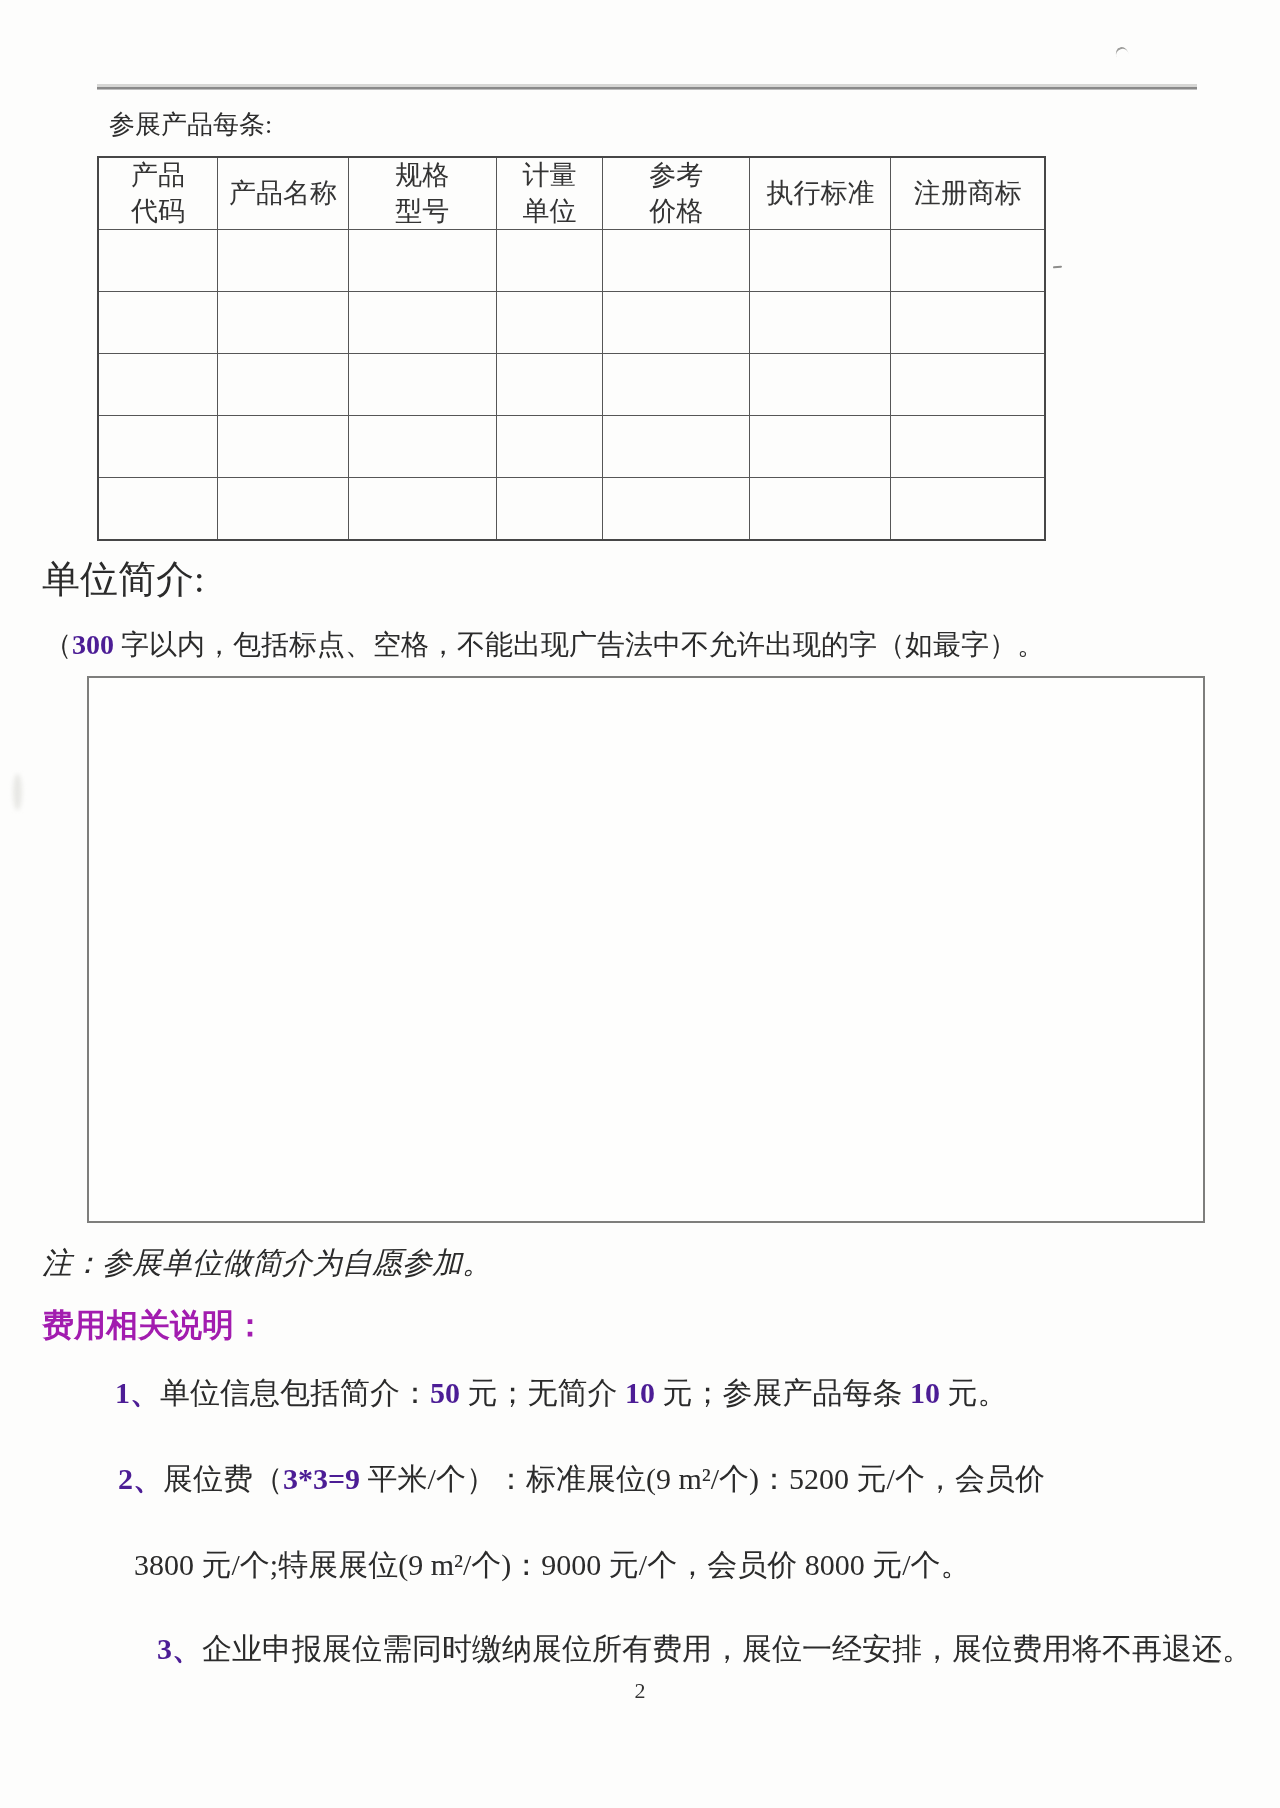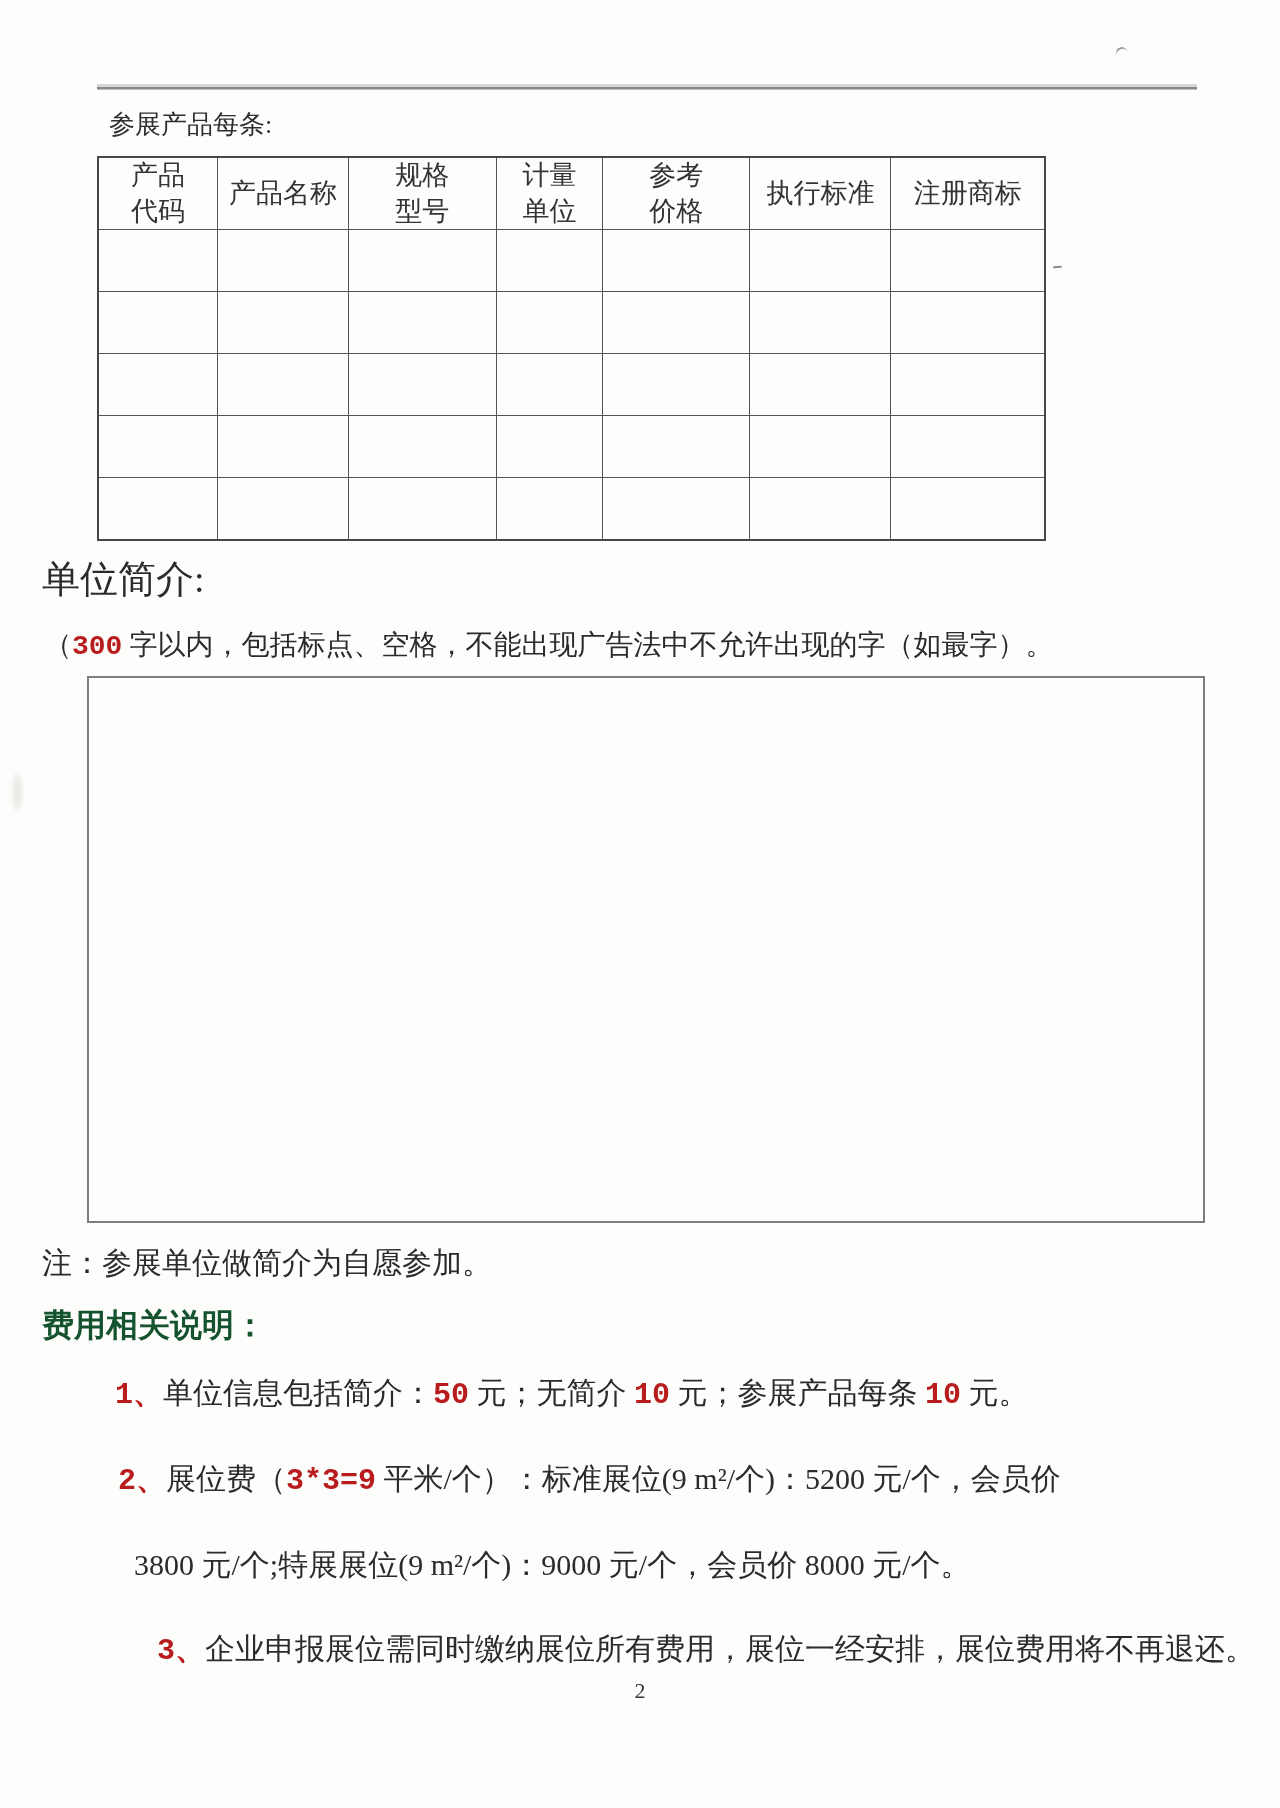--- a/index.html
+++ b/index.html
@@ -50,37 +50,37 @@
   .intro-hint {
     position:absolute; left:44px; top:627px;
     font-size:28px; line-height:1.25; white-space:nowrap;
   }
   .intro-box {
     position:absolute; left:87px; top:676px; width:1114px; height:543px;
     border:2px solid #7e7e7c; background:#fefefd;
   }
   .intro-note {
     position:absolute; left:42px; top:1245px;
-    font-size:30px; line-height:1.2;
+    font-size:30px; line-height:1.2;font-style:italic;
   }
   .fees-heading {
     position:absolute; left:42px; top:1306px;
-    font-size:32px; line-height:1.2; font-weight:700; color:#14532d;
+    font-size:32px; line-height:1.2; font-weight:700; color:#a21caf;
     font-family:"Liberation Sans","DejaVu Sans",sans-serif;
   }
   .fee-line {
     position:absolute; font-size:30px; line-height:1.25; white-space:nowrap;
   }
   #fee-1  { left:115px; top:1374px; }
   #fee-2a { left:110px; top:1460px;margin-left:8px; }
   #fee-2b { left:134px; top:1546px; }
   #fee-3  { left:115px; top:1630px;margin-left:42px; }
   .b {
-    font-family:Liberation Mono, monospace;
-    font-weight:700; color:#b91c1c;
+    font-family:Liberation Serif, serif;
+    font-weight:700; color:#4c1d95;
   }
   .page-number {
     position:absolute; left:0; top:1678px; width:1280px;
     text-align:center; font-size:22px; color:#333333;
   }
 </style>
 </head>
 <body>
 
 <div class="page">

